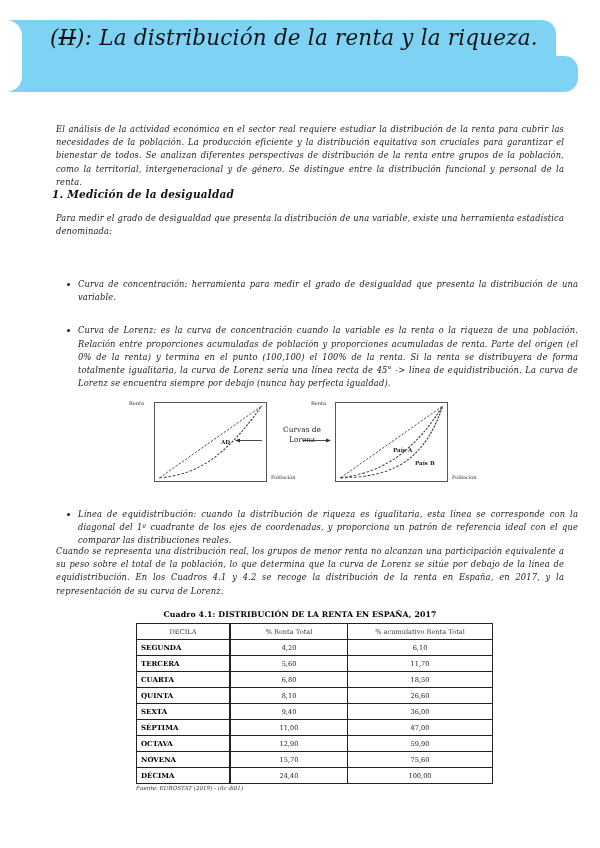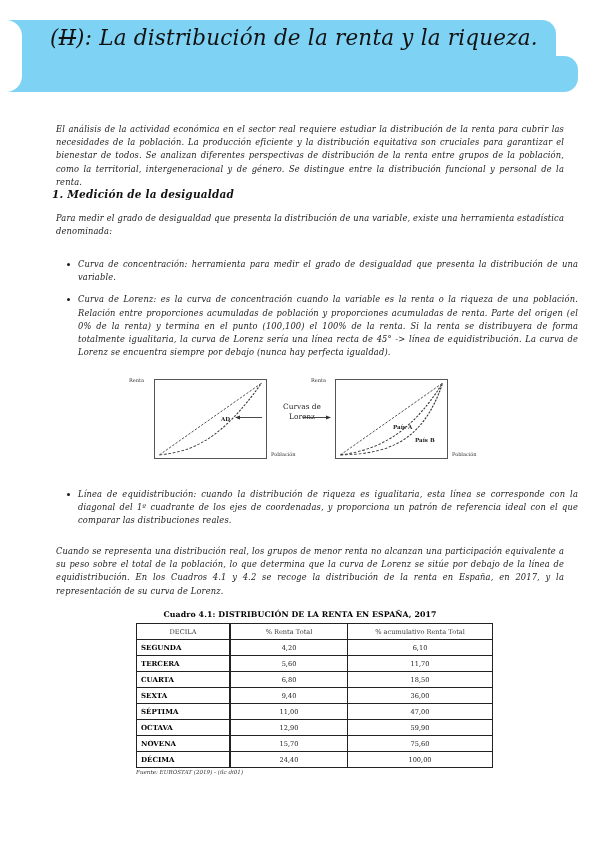--- a/index.html
+++ b/index.html
@@ -99,41 +99,42 @@
 
   ul.bullets {
     position: absolute;
     margin: 0;
     padding: 0 0 0 16px;
     list-style: none;
   }
   ul.bullets > li {
     position: relative;
     margin-bottom: 9px;
+    margin-top: 20px;
   }
   ul.bullets > li::before {
     content: "";
     position: absolute;
     left: -11px;
     top: 5px;
     width: 3px;
     height: 3px;
     border-radius: 50%;
     background: #1a1a1a;
   }
   #bullets-top { left: 62px; top: 258px; width: 500px; }
   #bullets-bottom { left: 62px; top: 488px; width: 500px; }
 
   #closing-paragraph { left: 56px; top: 545px; width: 508px; }
 
   
   .diagram {
     position: absolute;
     left: 125px;
-    top: 377px;
+    top: 400px;
     width: 352px;
     height: 94px;
   }
   .chart-box {
     position: absolute;
     top: 2px;
     width: 113px;
     height: 80px;
     border: 1.6px solid #555555;
     background: #ffffff;
@@ -346,20 +347,25 @@
         <td class="decile-name">TERCERA</td>
         <td class="num">5,60</td>
         <td class="num">11,70</td>
       </tr>
       <tr>
         <td class="decile-name">CUARTA</td>
         <td class="num">6,80</td>
         <td class="num">18,50</td>
       </tr>
       <tr>
+        <td class="decile-name">QUINTA</td>
+        <td class="num">8,10</td>
+        <td class="num">26,60</td>
+      </tr>
+      <tr>
         <td class="decile-name">SEXTA</td>
         <td class="num">9,40</td>
         <td class="num">36,00</td>
       </tr>
       <tr>
         <td class="decile-name">SÉPTIMA</td>
         <td class="num">11,00</td>
         <td class="num">47,00</td>
       </tr>
       <tr>

